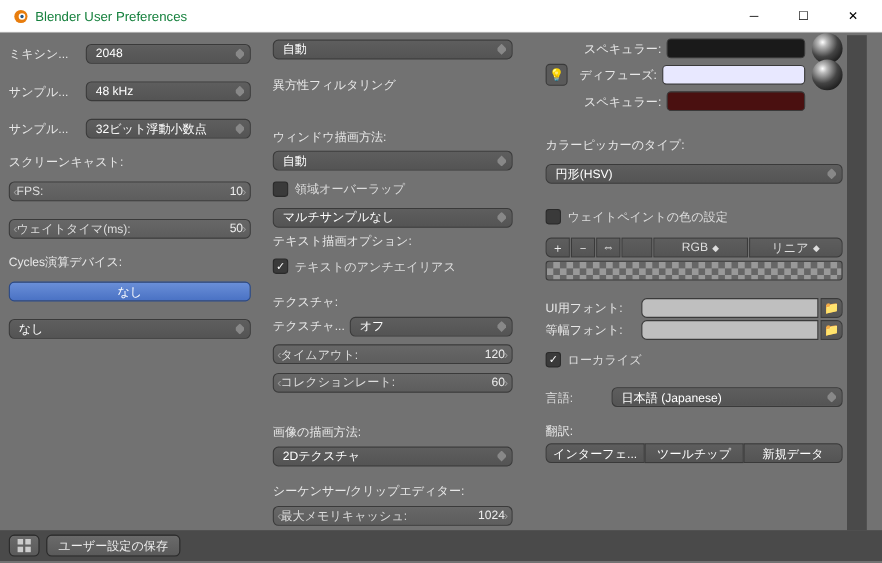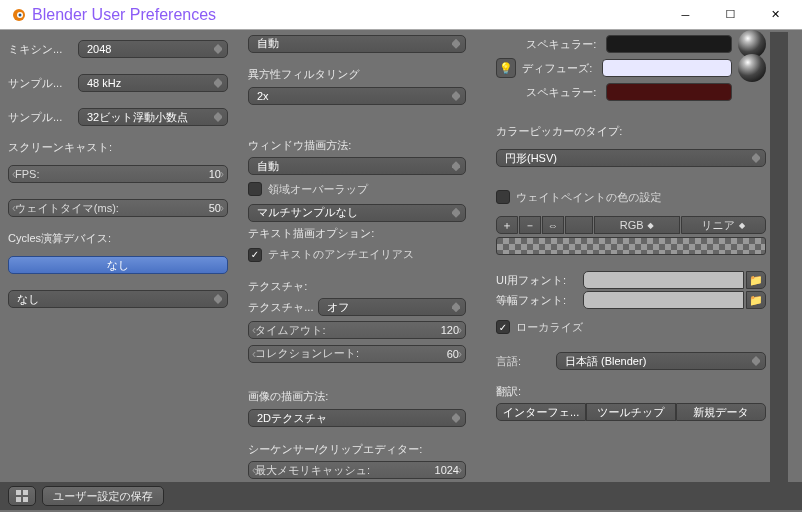--- a/index.html
+++ b/index.html
@@ -1,19 +1,19 @@
 <!DOCTYPE html>
 <html><head>
 <meta charset="utf-8">
 <style>
 *{box-sizing:border-box;margin:0;padding:0;font-family:sans-serif;font-size:11px;color:#ddd;-webkit-font-smoothing:antialiased}
 body{background:#727272;width:802px;height:512px;overflow:hidden}
 .titlebar{height:30px;background:#fff;display:flex;align-items:center;padding:0 4px;border-bottom:1px solid #aaa}
 .titlebar-icon{width:16px;height:16px;margin:0 6px}
-.titlebar-text{color:#8b5cf6;font-size:16px;flex:1}
+.titlebar-text{color:#15803d;font-size:12px;flex:1}
 .winbtn{width:45px;height:29px;display:flex;align-items:center;justify-content:center;color:#000}
 .content{display:flex;height:452px;background:#727272;padding:2px 0 0 8px}
 .col{display:flex;flex-direction:column}
 .col1{width:220px;margin-right:20px}
 .col2{width:218px;margin-right:30px}
 .col3{width:270px}
 .row{display:flex;align-items:center;margin:1px 0;height:32px}
 .label{color:#e8e8e8;padding:2px 0;margin-top:4px}
 .lbl-left{width:70px;color:#e8e8e8;white-space:nowrap;overflow:hidden;text-overflow:ellipsis}
 .dd{flex:1;height:18px;background:linear-gradient(#5e5e5e,#545454);border:1px solid #3a3a3a;border-radius:5px;display:flex;align-items:center;padding:0 18px 0 8px;position:relative;color:#fff}
@@ -21,21 +21,21 @@
 .num{flex:1;height:18px;background:linear-gradient(#676767,#5d5d5d);border:1px solid #3a3a3a;border-radius:5px;display:flex;align-items:center;padding:0 6px;position:relative;color:#eee}
 .num .nl{flex:1}
 .num .nv{color:#eee}
 .num::before{content:"‹";position:absolute;left:3px;color:#999;font-size:12px}
 .num::after{content:"›";position:absolute;right:3px;color:#999;font-size:12px}
 .btn-wide{height:18px;background:linear-gradient(#5e5e5e,#545454);border:1px solid #3a3a3a;border-radius:5px;display:flex;align-items:center;justify-content:center;color:#fff}
 .btn-active{background:linear-gradient(#6a8fd8,#4a72c4);border-color:#2a4a8a}
 .chk{width:14px;height:14px;background:#3a3a3a;border:1px solid #2a2a2a;border-radius:3px;margin-right:6px;display:inline-flex;align-items:center;justify-content:center;color:#fff;font-size:10px}
 .chk.on::before{content:"✓"}
 .colorrow{display:flex;align-items:center;margin:1px 0;height:22px}
-.clabel{width:80px;text-align:left;padding-right:0;color:#e8e8e8}
+.clabel{width:80px;text-align:center;padding-right:0;color:#e8e8e8}
 .swatch{flex:1;height:18px;border:1px solid #3a3a3a;border-radius:4px}
 .sphere{width:28px;height:28px;border-radius:50%;margin-left:6px;background:radial-gradient(circle at 35% 30%,#fff 0%,#bbb 15%,#444 50%,#000 100%)}
 .bulb{width:20px;height:20px;border:1px solid #3a3a3a;border-radius:4px;background:#5a5a5a;display:flex;align-items:center;justify-content:center;margin-right:6px}
 .toolbar{display:flex;gap:1px;margin:2px 0}
 .tbtn{height:18px;background:linear-gradient(#5e5e5e,#545454);border:1px solid #3a3a3a;display:flex;align-items:center;justify-content:center;flex:1;color:#eee}
 .tbtn:first-child{border-radius:5px 0 0 5px}
 .tbtn:last-child{border-radius:0 5px 5px 0}
 .checker{height:18px;border:1px solid #3a3a3a;background:repeating-conic-gradient(#999 0 25%,#666 0 50%) 0 0/12px 12px;border-radius:3px;margin:1px 0}
 .fontrow{display:flex;align-items:center;margin:1px 0;height:18px;gap:2px}
 .flabel{width:85px;color:#e8e8e8}
@@ -102,23 +102,20 @@
     <div class="row">
         <div class="dd" style="flex:1">なし</div>
       </div>
   </div>
 
   <div class="col col2">
     <div class="row">
         <div class="dd" style="flex:1">自動</div>
       </div>
     <div class="label" style="margin-top:10px">異方性フィルタリング</div>
-    <div class="row">
-        <div class="dd" style="flex:1">2x</div>
-      </div>
     <div class="label" style="margin-top:28px">ウィンドウ描画方法:</div>
     <div class="row">
         <div class="dd" style="flex:1">自動</div>
       </div>
     <div class="row">
         <span class="chk"></span>
         <span>領域オーバーラップ</span>
       </div>
     <div class="row">
         <div class="dd" style="flex:1">マルチサンプルなし</div>
@@ -212,21 +209,21 @@
       <div class="fbtn">
           <span>📁</span>
         </div>
     </div>
     <div class="row">
         <span class="chk on"></span>
         <span>ローカライズ</span>
       </div>
     <div class="row">
         <span style="width:60px">言語:</span>
-        <div class="dd">日本語 (Blender)</div>
+        <div class="dd">日本語 (Japanese)</div>
       </div>
     <div class="label">翻訳:</div>
     <div class="seg3">
       <div class="s">インターフェ...</div>
       <div class="s">ツールチップ</div>
       <div class="s">新規データ</div>
     </div>
   </div>
 
   <div class="sidebar"></div>

